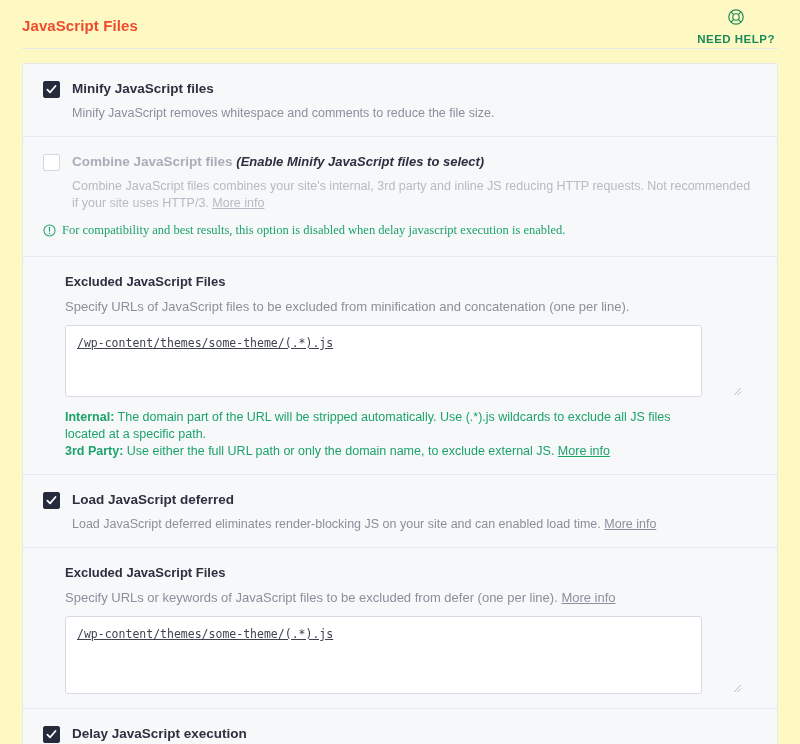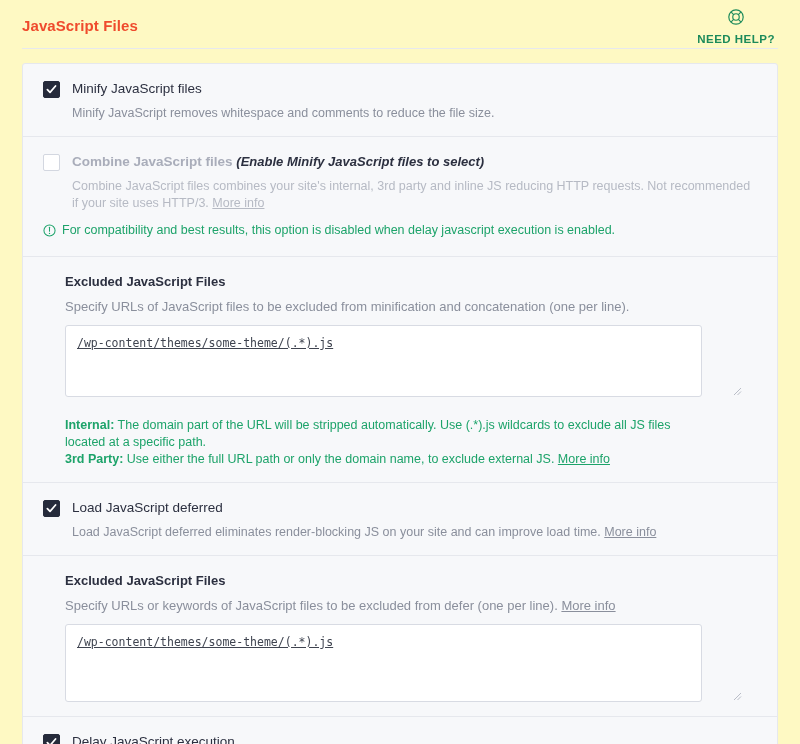--- a/index.html
+++ b/index.html
@@ -111,21 +111,21 @@
   .checkbox.checked svg {
     position: absolute;
     left: 2px;
     top: 2px;
   }
 
   .cb-body { flex: 1 1 auto; min-width: 0; }
 
   .cb-label {
     font-size: 13.5px;
-    font-weight: normal;
+    font-weight: bold;
     color: #2c3040;
     line-height: 18px;
   }
   .cb-label.muted { color: #a9adba; font-weight: bold; }
   .cb-hint {
     font-style: italic;
     font-weight: bold;
     color: #2c3040;
     font-size: 13px;
   }
@@ -146,20 +146,21 @@
 
   
   .notice {
     display: flex;
     align-items: flex-start;
     gap: 6px;
     margin-top: 10px;
     color: #1da36a;
     font-size: 12.5px;
     line-height: 17px;
+    font-family: Liberation Serif, serif;
   }
   .notice svg { flex: 0 0 auto; margin-top: 2px; }
 
   
   .sub-title {
     font-size: 13px;
     font-weight: bold;
     color: #2c3040;
     line-height: 18px;
   }
@@ -193,21 +194,21 @@
     position: absolute;
     right: 2px;
     bottom: 2px;
     width: 11px;
     height: 11px;
     pointer-events: none;
   }
   .textarea.tall { height: 78px; }
 
   .green-help {
-    margin-top: 20px;
+    margin-top: 12px;
     font-size: 12.5px;
     color: #1da36a;
     line-height: 17px;
     max-width: 640px;
   }
   .green-help b { font-weight: bold; }
   .green-help .more-info { color: #1da36a; }
 </style>
 </head>
 <body>
@@ -295,21 +296,21 @@
     <div class="row">
       <div class="cb-line">
         <span class="checkbox checked">
           <svg width="11" height="11" viewBox="0 0 12 12" fill="none">
             <path d="M1.5 6.2 L4.4 9.2 L10.4 2.2" stroke="#ffffff" stroke-width="1.9" stroke-linecap="round" stroke-linejoin="round"></path>
           </svg>
         </span>
         <div class="cb-body">
           <div class="cb-label">Load JavaScript deferred</div>
           <div class="cb-desc">
-            <span>Load JavaScript deferred eliminates render-blocking JS on your site and can improve load time. </span>
+            <span>Load JavaScript deferred eliminates render-blocking JS on your site and can enabled load time. </span>
             <span class="more-info">More info</span>
           </div>
         </div>
       </div>
     </div>
 
     <div class="row sub">
       <div class="sub-title">Excluded JavaScript Files</div>
       <div class="sub-desc">
         <span>Specify URLs or keywords of JavaScript files to be excluded from defer (one per line). </span>

